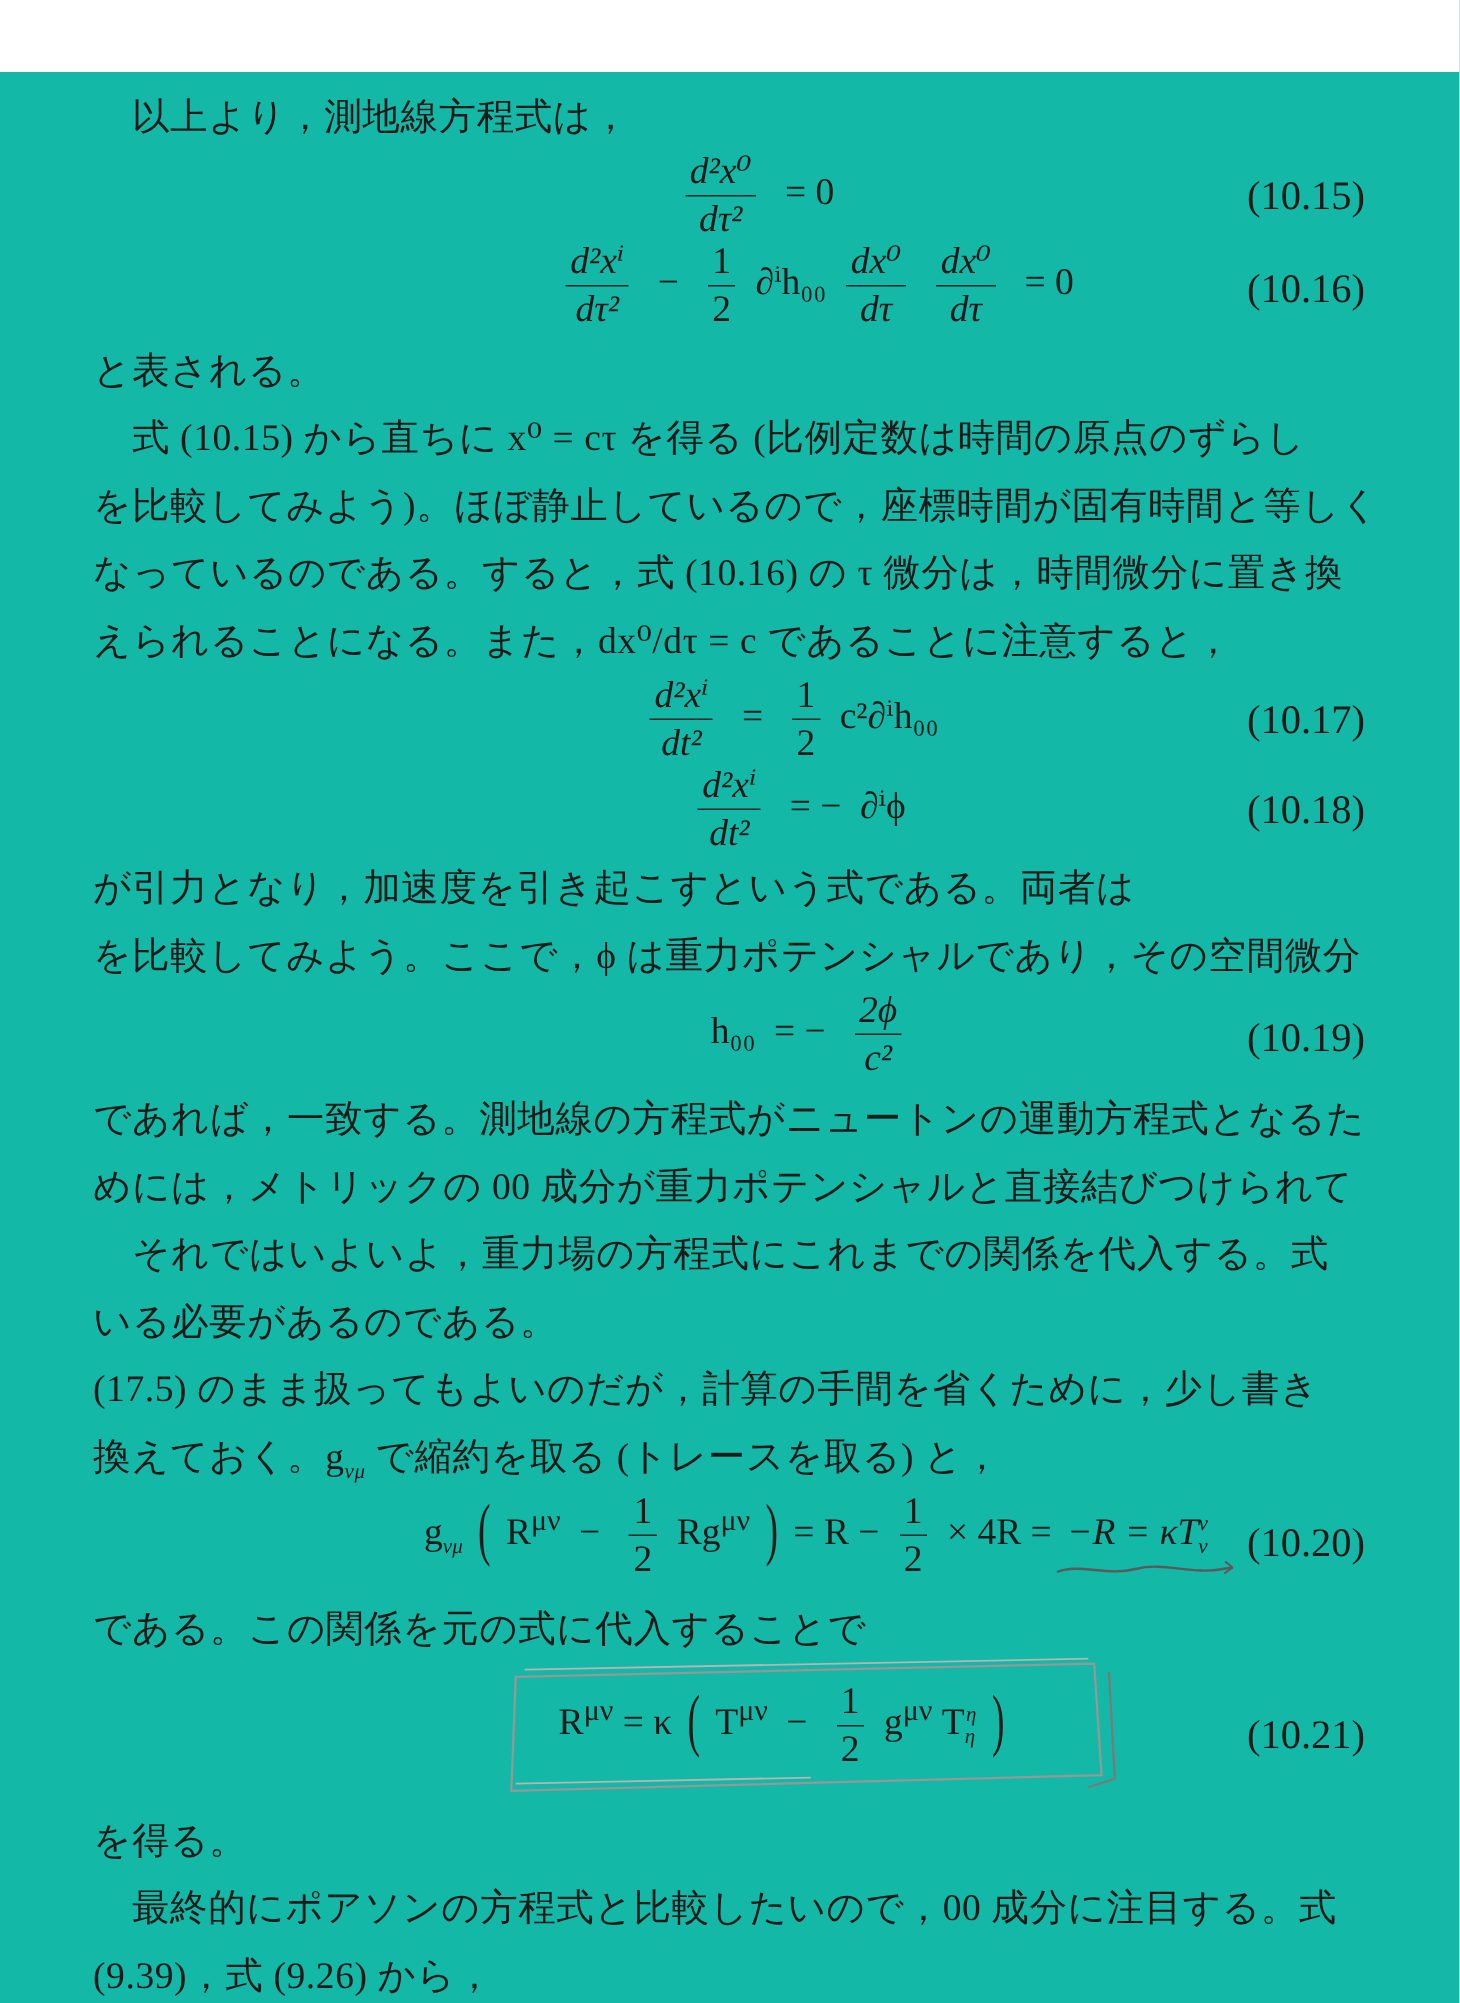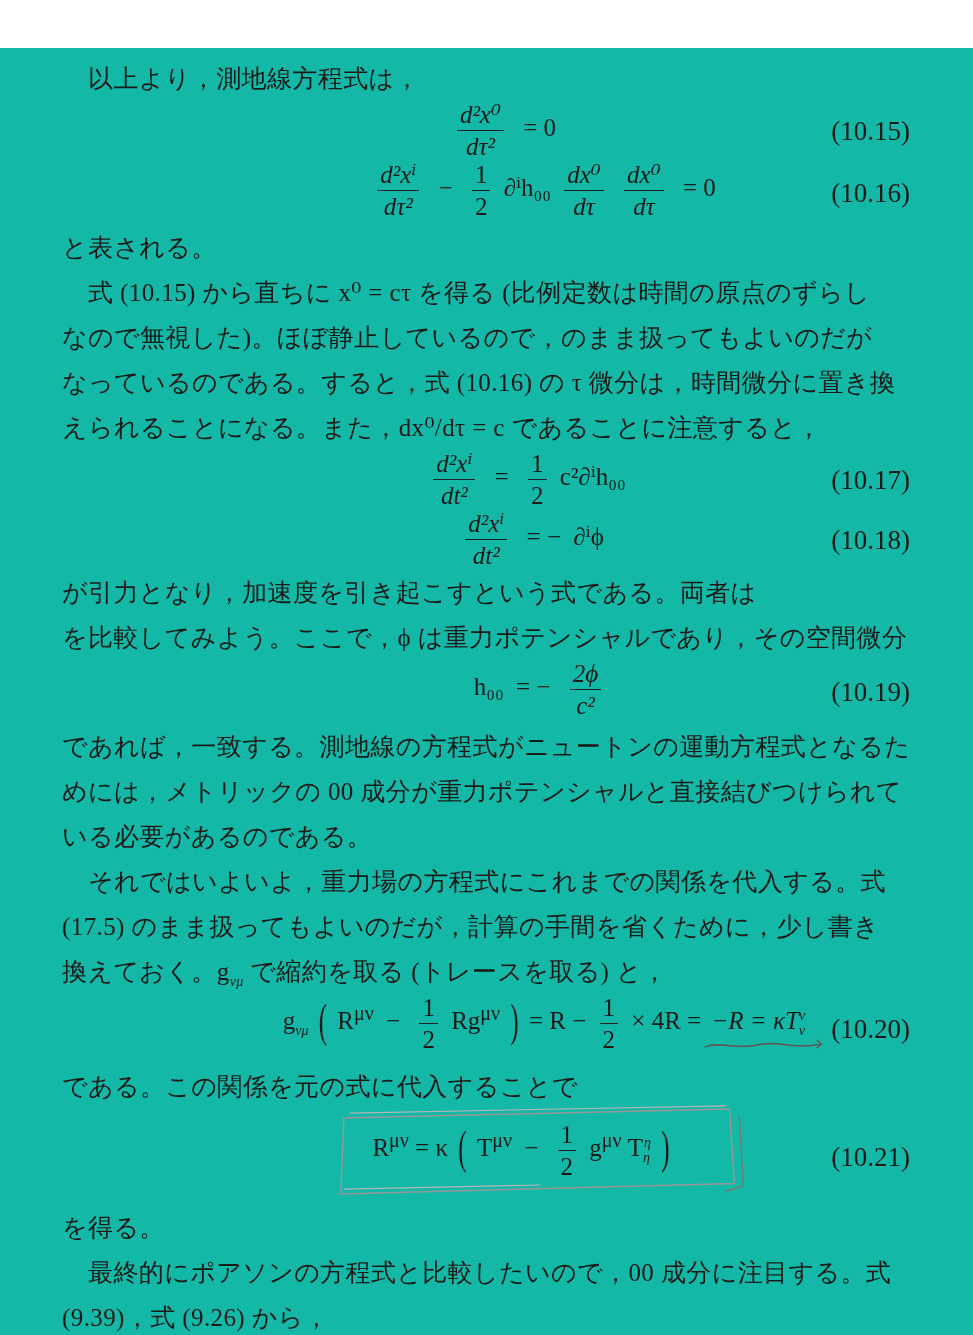--- a/index.html
+++ b/index.html
@@ -78,21 +78,21 @@
         <span class="d">dτ</span>
       </span>
       <span class="op">= 0</span>
     </span>
     <span class="eqtag">(10.16)</span>
   </div>
 
   <div class="tline">と表される。</div>
 
   <div class="tline ind">式 (10.15) から直ちに x⁰ = cτ を得る (比例定数は時間の原点のずらし</div>
-  <div class="tline">なので無視した)。ほぼ静止しているので，のまま扱ってもよいのだが</div>
+  <div class="tline">を比較してみよう)。ほぼ静止しているので，座標時間が固有時間と等しく</div>
   <div class="tline">なっているのである。すると，式 (10.16) の τ 微分は，時間微分に置き換</div>
   <div class="tline">えられることになる。また，dx⁰/dτ = c であることに注意すると，</div>
 
   <div class="eqrow h60">
     <span class="math ml80">
       <span class="frac fv">
         <span class="n">d²xⁱ</span>
         <span class="d">dt²</span>
       </span>
       <span class="op">=</span>
@@ -128,23 +128,23 @@
       <span class="frac fv">
         <span class="n">2ϕ</span>
         <span class="d">c²</span>
       </span>
     </span>
     <span class="eqtag">(10.19)</span>
   </div>
 
   <div class="tline">であれば，一致する。測地線の方程式がニュートンの運動方程式となるた</div>
   <div class="tline">めには，メトリックの 00 成分が重力ポテンシャルと直接結びつけられて</div>
+  <div class="tline ind">それではいよいよ，重力場の方程式にこれまでの関係を代入する。式</div>
+
   <div class="tline">いる必要があるのである。</div>
-
-  <div class="tline ind">それではいよいよ，重力場の方程式にこれまでの関係を代入する。式</div>
   <div class="tline">(17.5) のまま扱ってもよいのだが，計算の手間を省くために，少し書き</div>
   <div class="tline">
     <span>換えておく。</span><span class="v">g</span><sub class="tsub">νμ</sub><span> で縮約を取る (トレースを取る) と，</span>
   </div>
 
   <div class="eqrow h70">
     <span class="math ml120">
       <span class="v">g</span><sub class="tsub">νμ</sub>
       <span class="bp">(</span>
       <span class="v">R</span><sup>μν</sup>

